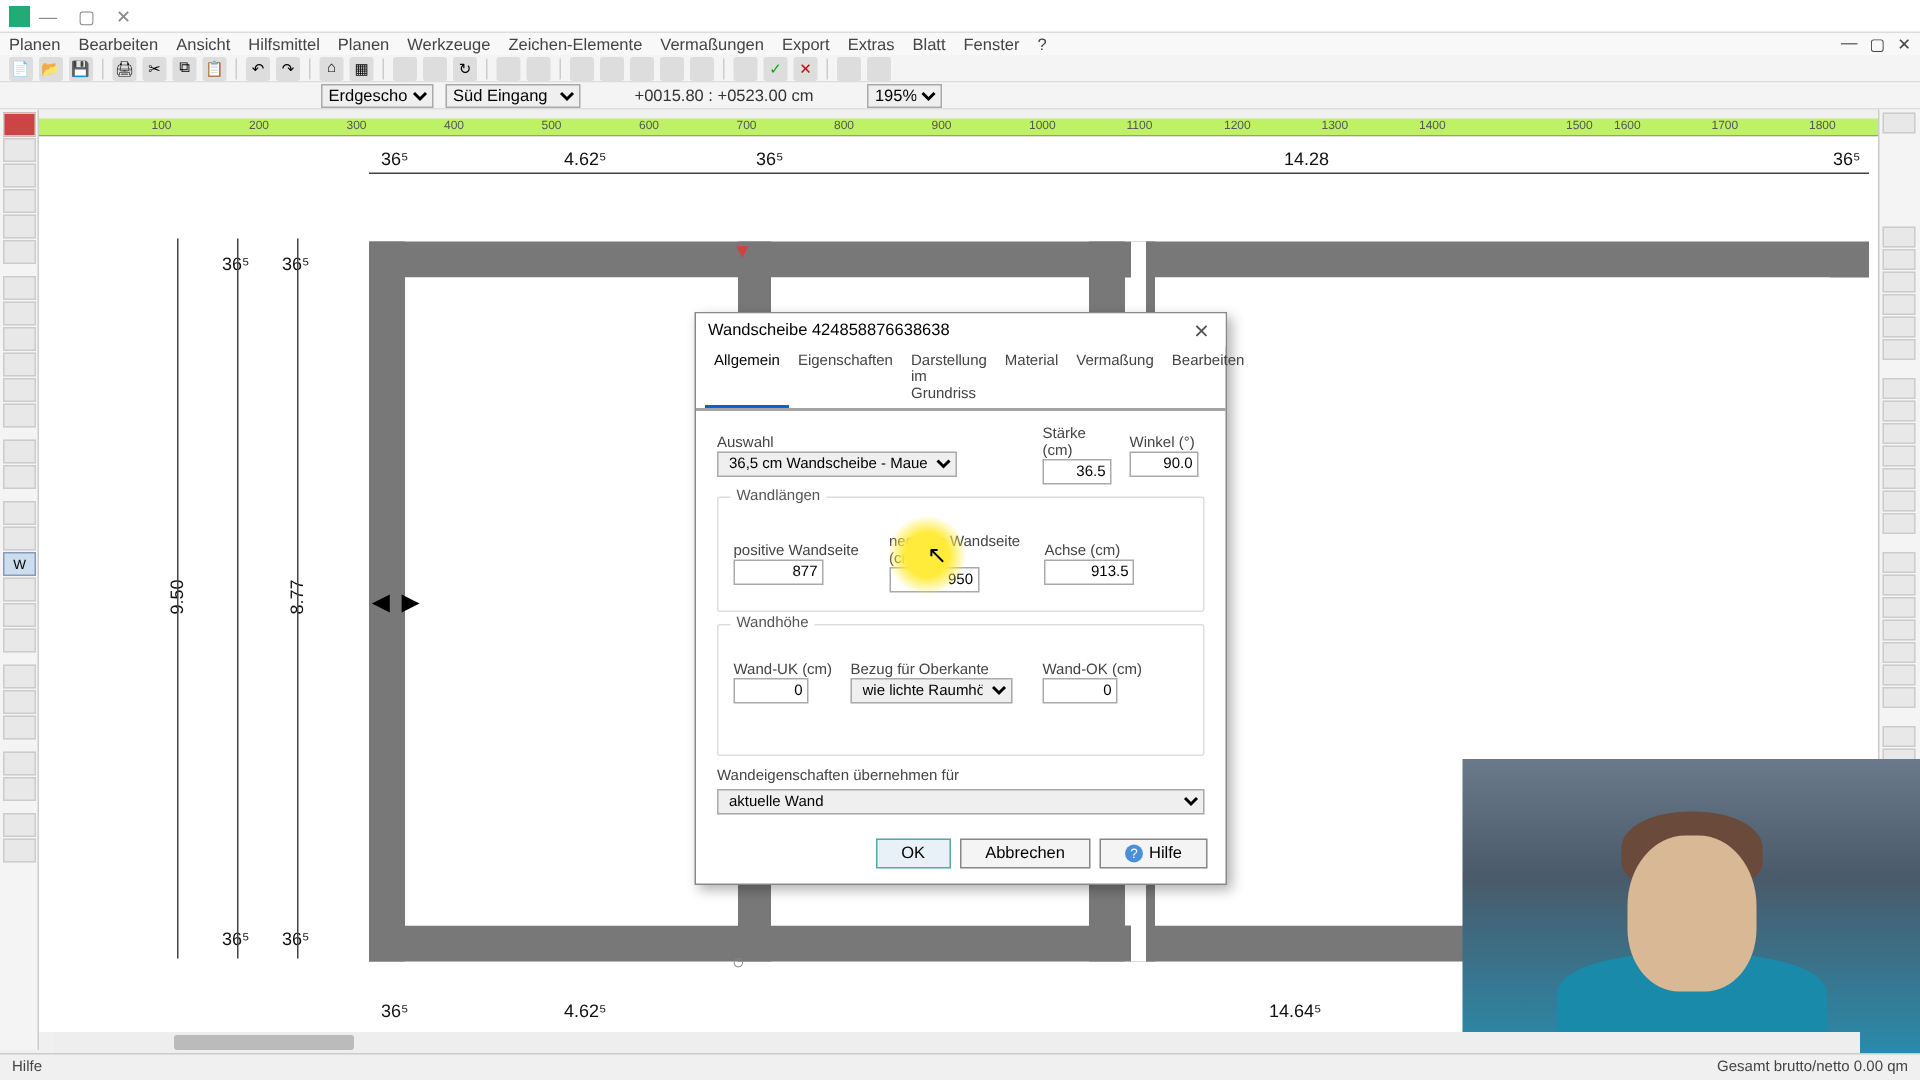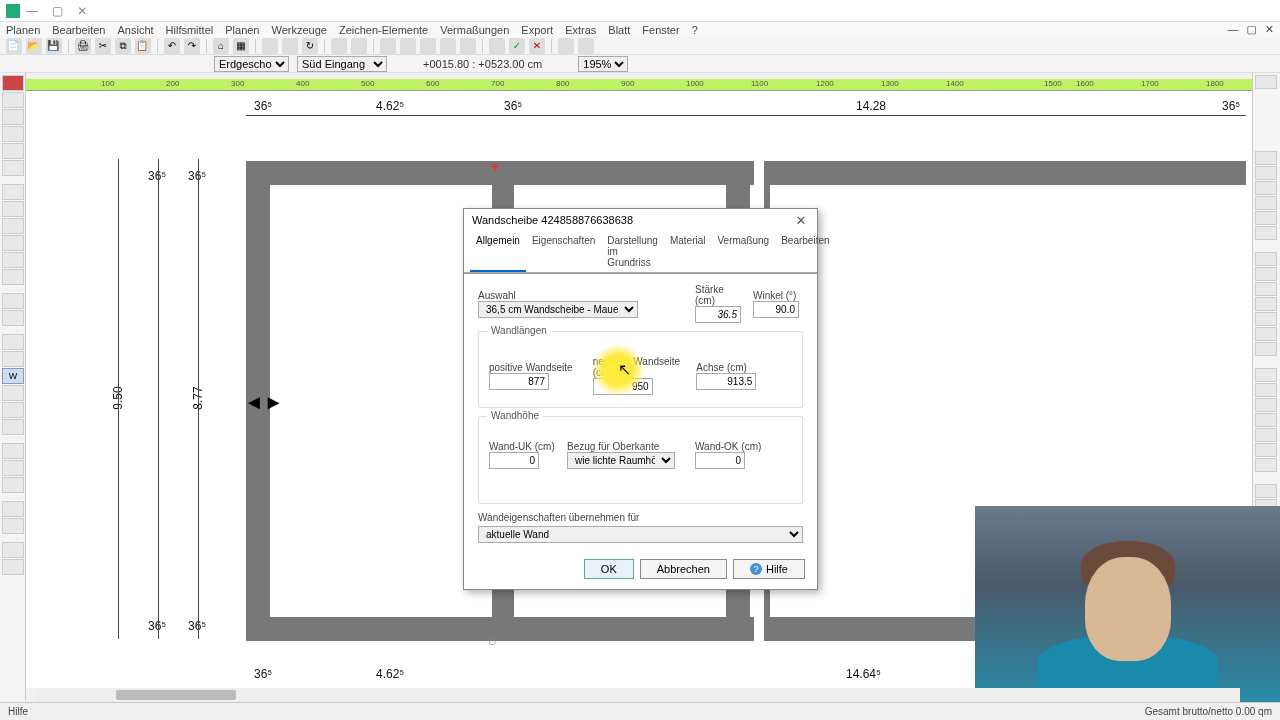--- a/index.html
+++ b/index.html
@@ -310,21 +310,21 @@
       <div class="tab">Bearbeiten</div>
     </div>
     <div class="body">
       <div class="row">
         <div style="flex:1">
           <div class="lbl">Auswahl</div>
           <select style="width:160px"><option>36,5 cm Wandscheibe - Mauerwerk</option></select>
         </div>
         <div style="width:50px">
           <div class="lbl">Stärke (cm)</div>
-          <input type="text" style="width: 46px; text-align: right; font-style: italic;" readonly="" value="36.5">
+          <input type="text" style="width: 46px; text-align: right;" readonly="" value="36.5">
         </div>
         <div style="width:50px">
           <div class="lbl">Winkel (°)</div>
           <input type="text" style="width: 46px; text-align: right;" readonly="" value="90.0">
         </div>
       </div>
       <div class="gbox">
         <div class="gtitle">Wandlängen</div>
         <div class="row">
           <div style="flex:1">

